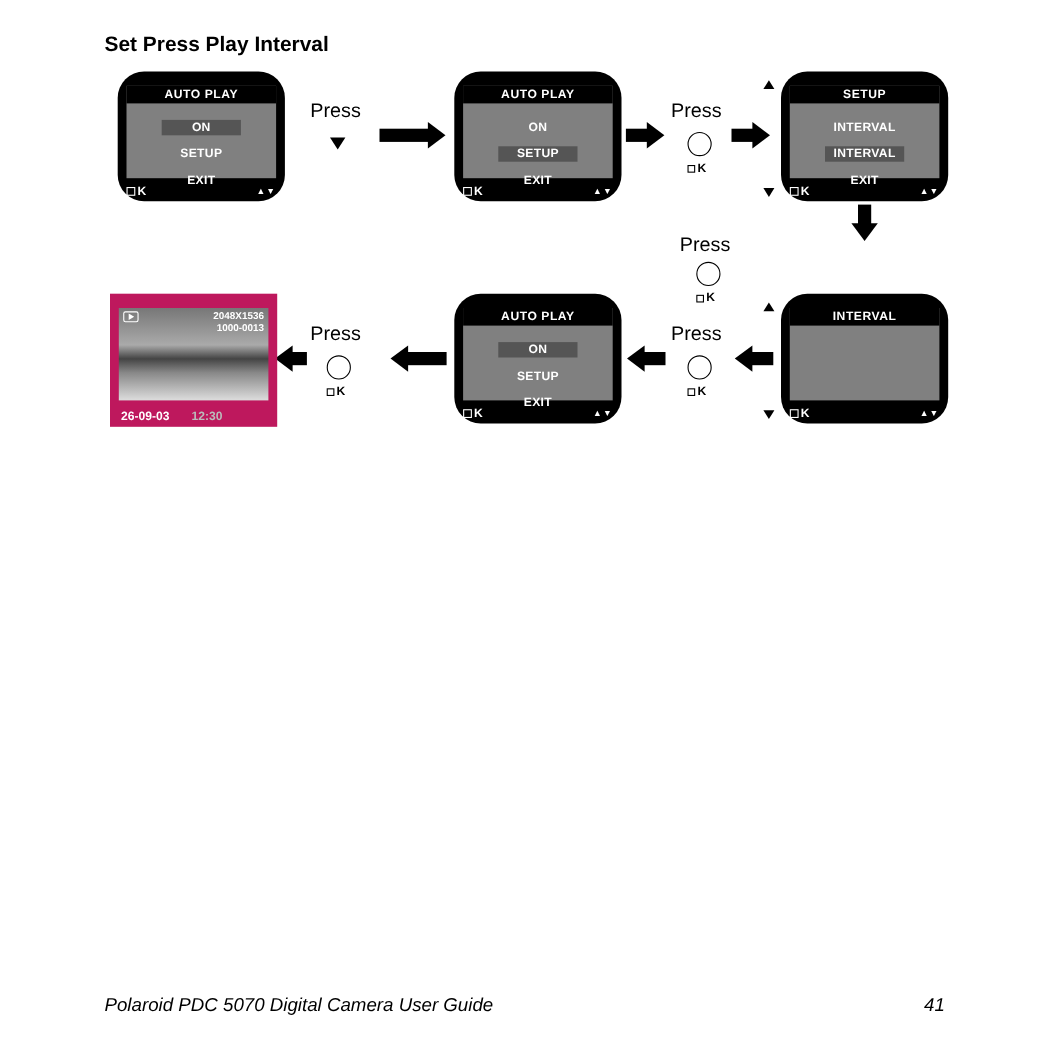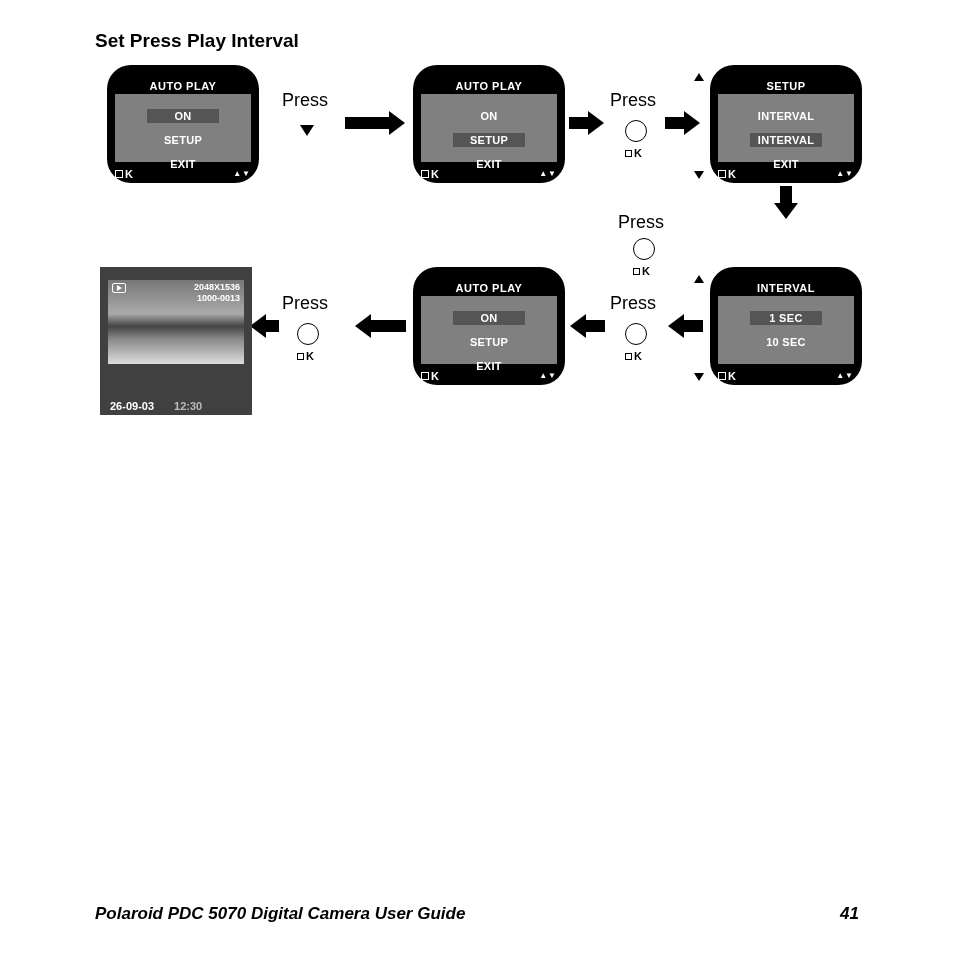--- a/index.html
+++ b/index.html
@@ -168,22 +168,22 @@
     width: 0; height: 0;
     border-left: 12px solid transparent;
     border-right: 12px solid transparent;
     border-top: 16px solid #000;
     left: -6px;
     bottom: -15px;
   }
   .photo {
     position: absolute;
     width: 152px;
-    height: 148px;
-    background: #404040;
+    height: 121px;
+    background: #be185d;
   }
   .photo-inner {
     position: absolute;
     top: 13px; left: 8px; right: 8px; height: 84px;
     background: linear-gradient(180deg, #777 0%, #aaa 40%, #444 55%, #888 70%, #ddd 100%);
     overflow: hidden;
   }
   .photo-overlay-topright {
     position: absolute;
     top: 2px; right: 4px;
@@ -223,21 +223,21 @@
   .page-footer {
     position: absolute;
     bottom: 30px;
     left: 95px;
     right: 95px;
   }
   .footer-line {
     display: flex;
     justify-content: space-between;
     font-style: italic;
-    font-weight: bold;
+    font-weight: normal;
     font-size: 17px;
   }
   .footer-url {
     font-style: italic;
     font-weight: bold;
     font-size: 13px;
     margin-top: 4px;
   }
 </style>
 </head>
@@ -323,24 +323,20 @@
 <div class="press-label" style="top:212px; left:618px;">Press</div>
 <div class="ok-circle" style="top:238px; left:633px;"></div>
 <div class="ok-text-under" style="top:265px; left:633px;">
     <span class="ok-sq"></span>
     <span>K</span>
   </div>
 
 <div class="lcd" style="top:267px; left:710px;">
   <div class="lcd-inner">
     <div class="lcd-title">INTERVAL</div>
-    <div class="lcd-body">
-      <div class="menu-item sel">1 SEC</div>
-      <div class="menu-item">10 SEC</div>
-    </div>
   </div>
   <div class="lcd-footer">
     <span class="ok-mark">
         <span class="ok-sq"></span>
         <span>K</span>
       </span>
     <span class="arrows">▲▼</span>
   </div>
 </div>
 <div class="tri-small-up" style="top:275px; left:694px;"></div>

